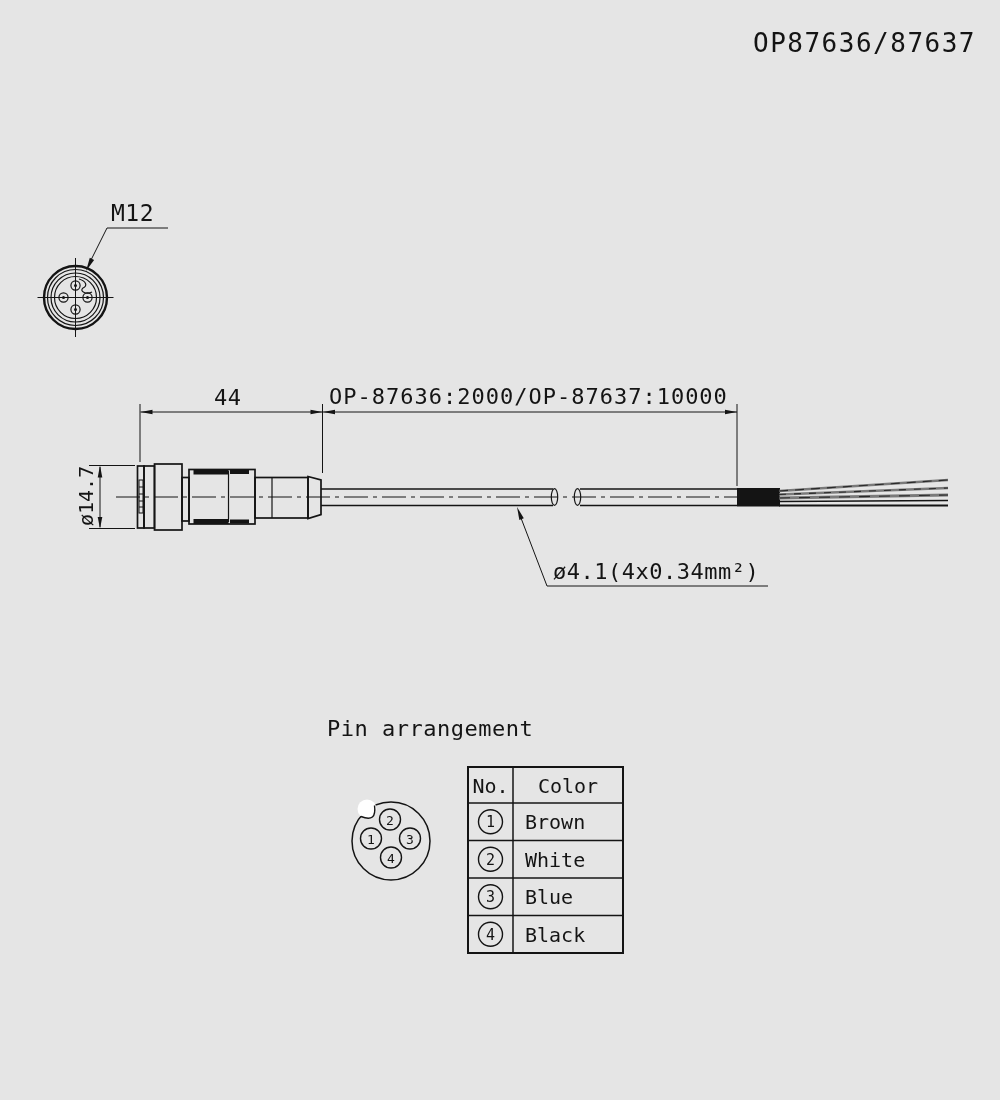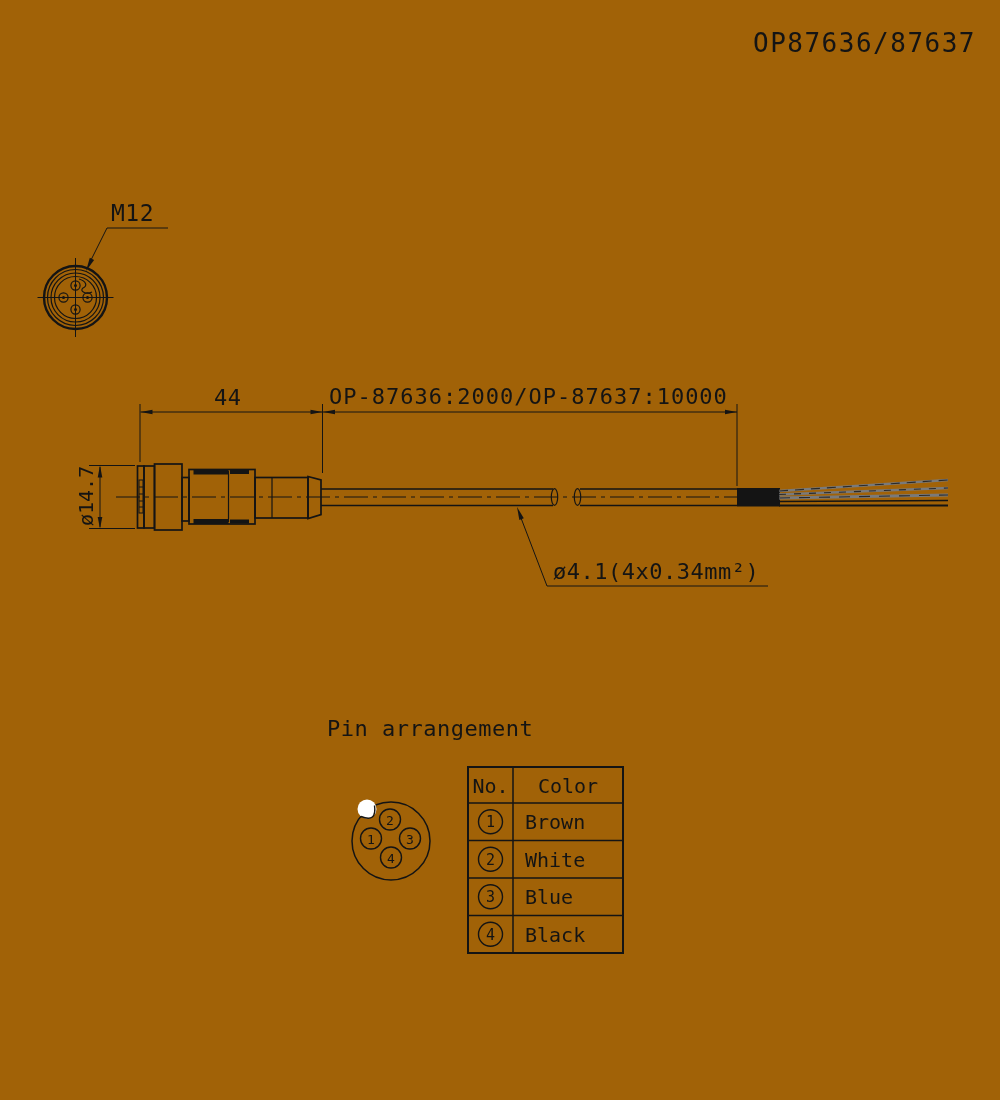--- a/index.html
+++ b/index.html
@@ -1,16 +1,16 @@
 <!DOCTYPE html>
 <html><head>
 <meta charset="utf-8">
 <style>
   html,body{margin:0;padding:0;background:#ffffff;}
-  .stage{position:relative;width:1000px;height:1100px;background:#a16207;overflow:hidden;}
+  .stage{position:relative;width:1000px;height:1100px;background:#e5e5e5;overflow:hidden;}
   svg text{font-family:"DejaVu Sans Mono","Liberation Mono",monospace;fill:#141414;}
   .t26{font-size:26px;letter-spacing:1.5px;}
   .t23{font-size:23px;letter-spacing:.5px;}
   .t22{font-size:22px;letter-spacing:.5px;}
   .t22l{font-size:22px;letter-spacing:1px;}
   .t20{font-size:20px;}
   .t15{font-size:15px;}
   .t13{font-size:13px;}
   .mid{text-anchor:middle;}
   .thin{stroke:#141414;stroke-width:1;fill:none;}

